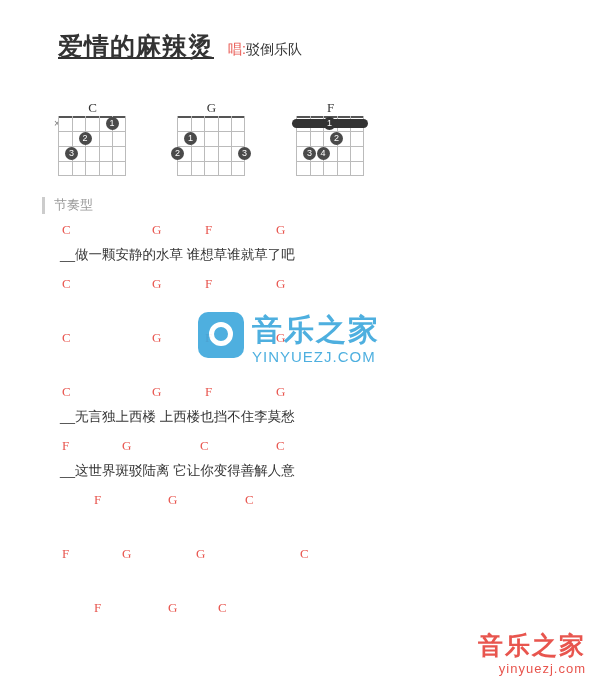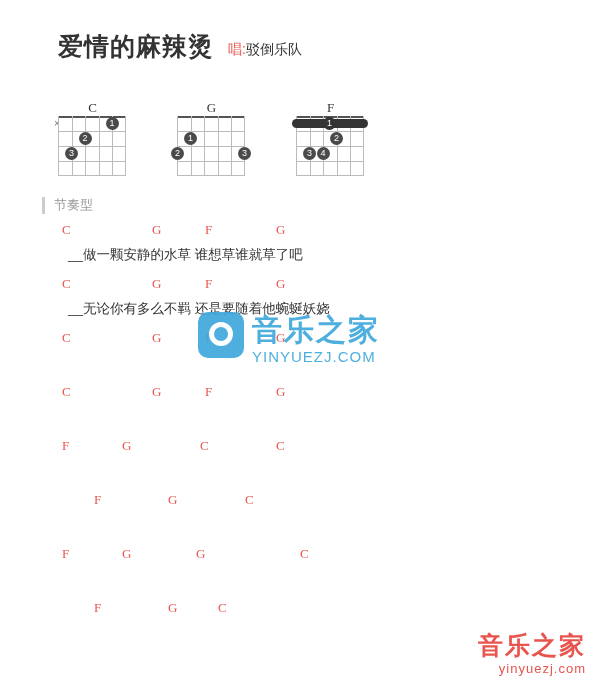--- a/index.html
+++ b/index.html
@@ -23,20 +23,21 @@
   }
   .song-title {
     position: absolute;
     left: 58px;
     top: 30px;
     font-size: 25px;
     font-weight: bold;
     color: #333333;
     letter-spacing: 1px;
     white-space: nowrap;
+    text-decoration: underline;
   }
   .artist-wrap {
     position: absolute;
     left: 228px;
     top: 41px;
     font-size: 14px;
     white-space: nowrap;
   }
   .artist-label {
     color: #e8554e;
@@ -179,21 +180,20 @@
     font-family: "Liberation Serif", serif;
   }
   .lyric-line {
     position: relative;
     height: 26px;
     padding-left: 60px;
     font-size: 13.5px;
     color: #333333;
     line-height: 26px;
     white-space: nowrap;
-    margin-left: 8px;
   }
 
   
   .wm-center {
     position: absolute;
     left: 198px;
     top: 310px;
     width: 240px;
     height: 64px;
     pointer-events: none;
@@ -361,48 +361,49 @@
     <div class="lyric-line">__做一颗安静的水草 谁想草谁就草了吧</div>
   </div>
 
   <div class="block">
     <div class="chord-line">
       <span style="left:62px;">C</span>
       <span style="left:152px;">G</span>
       <span style="left:205px;">F</span>
       <span style="left:276px;">G</span>
     </div>
-    <div class="lyric-line">__无论你有多么不羁 还是要随着他蜿蜒妖娆</div>
   </div>
 
   <div class="block">
     <div class="chord-line">
       <span style="left:62px;">C</span>
       <span style="left:152px;">G</span>
       <span style="left:205px;">F</span>
       <span style="left:276px;">G</span>
     </div>
   </div>
 
   <div class="block">
     <div class="chord-line">
       <span style="left:62px;">C</span>
       <span style="left:152px;">G</span>
       <span style="left:205px;">F</span>
       <span style="left:276px;">G</span>
     </div>
+    <div class="lyric-line">__无言独上西楼    上西楼也挡不住李莫愁</div>
   </div>
 
   <div class="block">
     <div class="chord-line">
       <span style="left:62px;">F</span>
       <span style="left:122px;">G</span>
       <span style="left:200px;">C</span>
       <span style="left:276px;">C</span>
     </div>
+    <div class="lyric-line">__这世界斑驳陆离 它让你变得善解人意</div>
   </div>
 
   <div class="block">
     <div class="chord-line">
       <span style="left:94px;">F</span>
       <span style="left:168px;">G</span>
       <span style="left:245px;">C</span>
     </div>
   </div>
 

